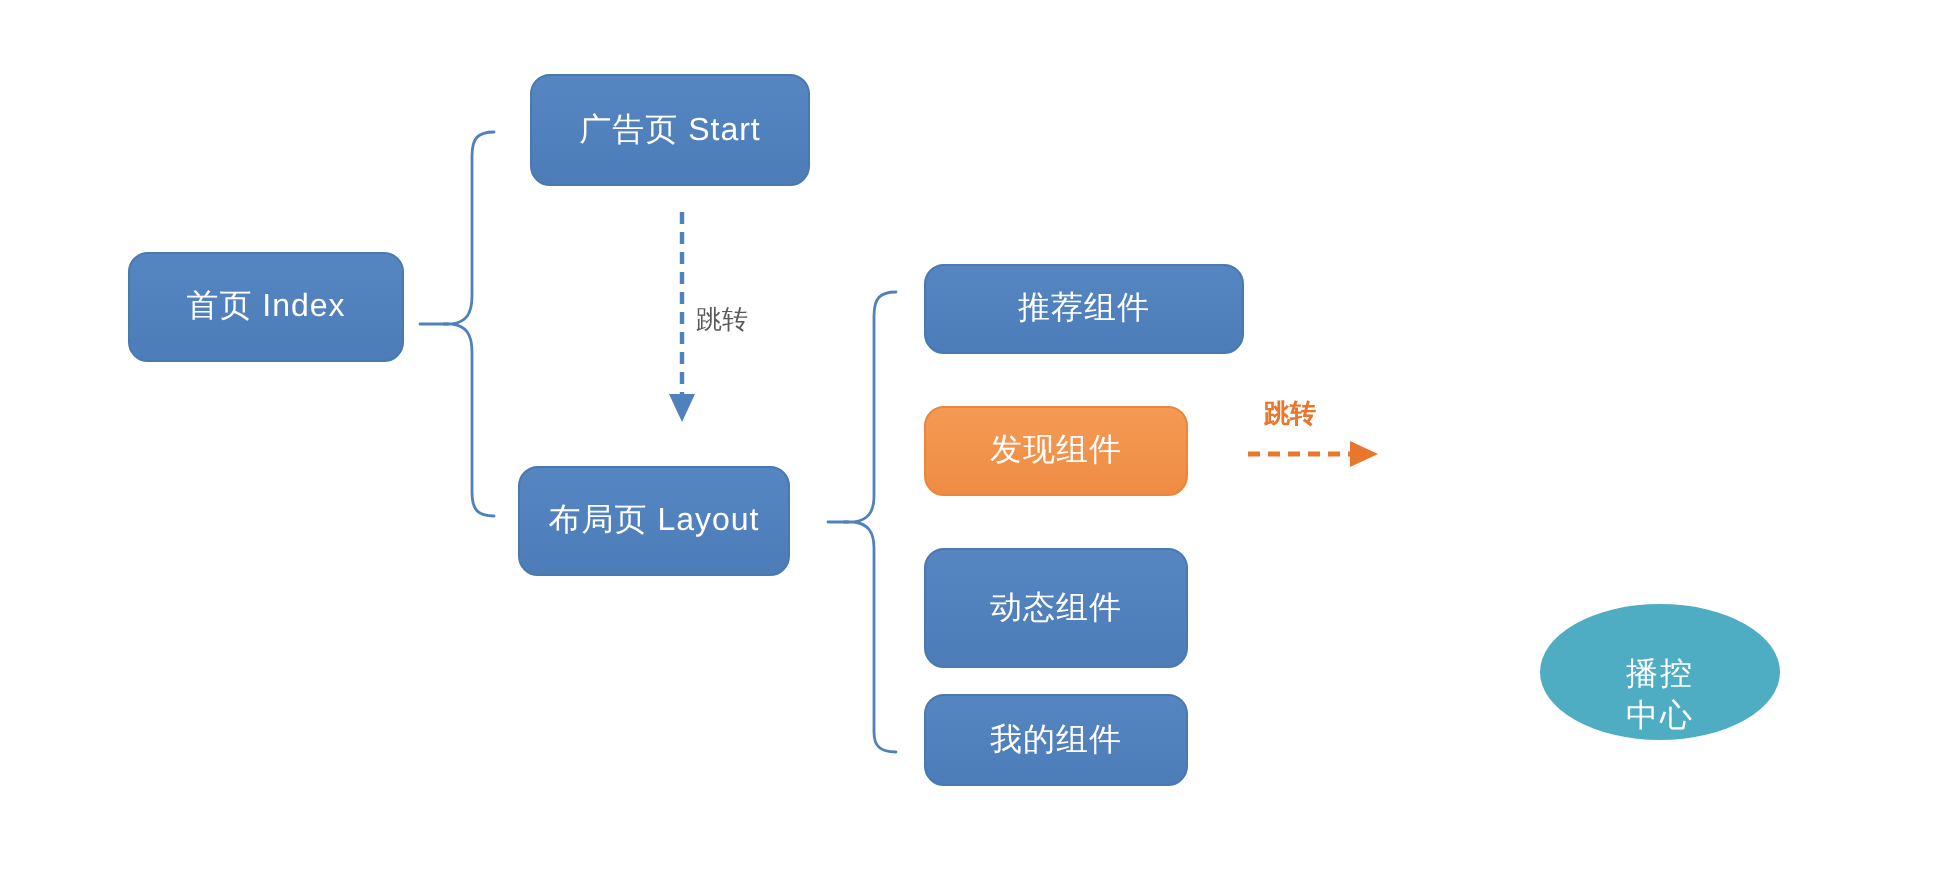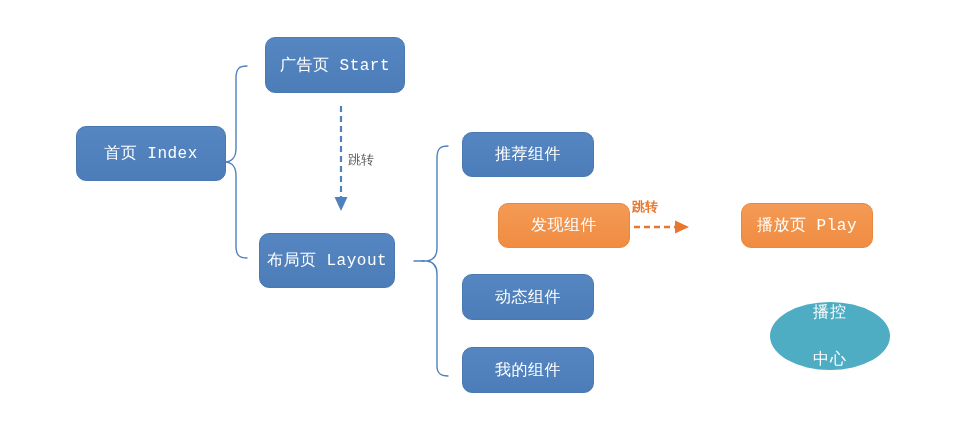--- a/index.html
+++ b/index.html
@@ -13,25 +13,25 @@
   .connector-layer{position:absolute;left:0;top:0;width:967px;height:440px;}
   .brace{fill:none;stroke:var(--edge-blue);stroke-width:1.4;stroke-linecap:round;stroke-linejoin:round;}
   .dash-blue{stroke:var(--edge-blue);stroke-width:2.2;stroke-dasharray:6 4;fill:none;}
   .head-blue{fill:var(--edge-blue);stroke:none;}
   .dash-orange{stroke:var(--edge-orange);stroke-width:2.4;stroke-dasharray:6 4;fill:none;}
   .head-orange{fill:var(--edge-orange);stroke:none;}
   .node{position:absolute;display:flex;align-items:center;justify-content:center;
         border-radius:10px;color:var(--text-white);font-size:16px;letter-spacing:0.5px;
         box-sizing:border-box;}
   .node.blue{background:linear-gradient(180deg,#5586C1 0%,#4C7DB8 100%);border:1px solid #4A79B0;}
-  .node.orange{background:linear-gradient(180deg,#F49A54 0%,#F08C42 100%);border:1px solid #E8873D;margin-left:36px;}
-  .node-label{white-space:nowrap;font-family:Liberation Mono, monospace;}
+  .node.orange{background:linear-gradient(180deg,#F49A54 0%,#F08C42 100%);border:1px solid #E8873D;}
+  .node-label{white-space:nowrap;}
   .ellipse{position:absolute;left:770px;top:302px;width:120px;height:68px;border-radius:50%;
            background:var(--node-teal);color:var(--text-white);display:flex;flex-direction:column;
-           align-items:center;justify-content:space-between;font-size:16px;line-height:1.3;letter-spacing:1px;}
+           align-items:center;justify-content:flex-end;font-size:16px;line-height:1.3;letter-spacing:1px;}
   .edge-label{position:absolute;font-size:13px;white-space:nowrap;}
   .edge-label.gray{color:var(--label-gray);}
   .edge-label.orange-text{color:var(--edge-orange);font-weight:bold;}
 </style>
 </head>
 <body>
 
 <div class="canvas">
 
   <svg class="connector-layer" width="967" height="440" viewBox="0 0 967 440" xmlns="http://www.w3.org/2000/svg">
@@ -46,51 +46,48 @@
       <line class="dash-blue" x1="341" y1="106" x2="341" y2="197"></line>
       <path class="head-blue" d="M 341 211 L 334.5 197 L 347.5 197 Z"></path>
     </g>
 
     <g>
       <line class="dash-orange" x1="624" y1="227" x2="676" y2="227"></line>
       <path class="head-orange" d="M 689 227 L 675 220.5 L 675 233.5 Z"></path>
     </g>
   </svg>
 
-  <div class="node blue" style="left:64px;top:126px;width:150px;height:55px;margin-left:12px;">
+  <div class="node blue" style="left:64px;top:126px;width:138px;height:55px;">
     <span class="node-label">首页 Index</span>
   </div>
 
   <div class="node blue" style="left:265px;top:37px;width:140px;height:56px;">
     <span class="node-label">广告页 Start</span>
   </div>
 
   <div class="node blue" style="left:259px;top:233px;width:136px;height:55px;">
     <span class="node-label">布局页 Layout</span>
   </div>
 
-  <div class="node blue" style="left:462px;top:132px;width:132px;height:45px;">
+  <div class="node blue" style="left:462px;top:132px;width:160px;height:45px;">
     <span class="node-label">推荐组件</span>
   </div>
 
   <div class="node orange" style="left:462px;top:203px;width:132px;height:45px;">
     <span class="node-label">发现组件</span>
   </div>
 
-  <div class="node blue" style="left:462px;top:274px;width:132px;height:46px;">
+  <div class="node blue" style="left:462px;top:274px;width:132px;height:60px;">
     <span class="node-label">动态组件</span>
   </div>
 
   <div class="node blue" style="left:462px;top:347px;width:132px;height:46px;text-align:center;">
     <span class="node-label">我的组件</span>
   </div>
 
-  <div class="node orange" style="left:705px;top:203px;width:132px;height:45px;">
-    <span class="node-label">播放页 Play</span>
-  </div>
 
   <div class="ellipse">
     <span>播控</span>
     <span>中心</span>
   </div>
 
   <div class="edge-label gray" style="left:348px;top:151px;">跳转</div>
 
   <div class="edge-label orange-text" style="left:632px;top:198px;">跳转</div>
 

